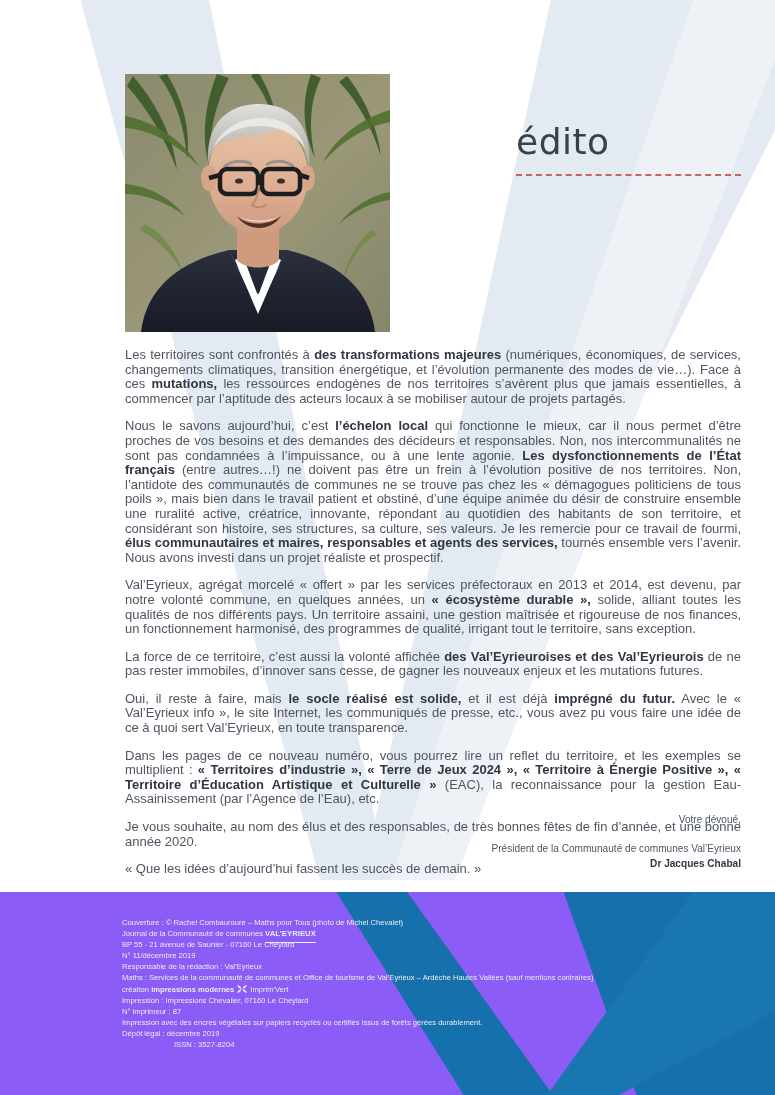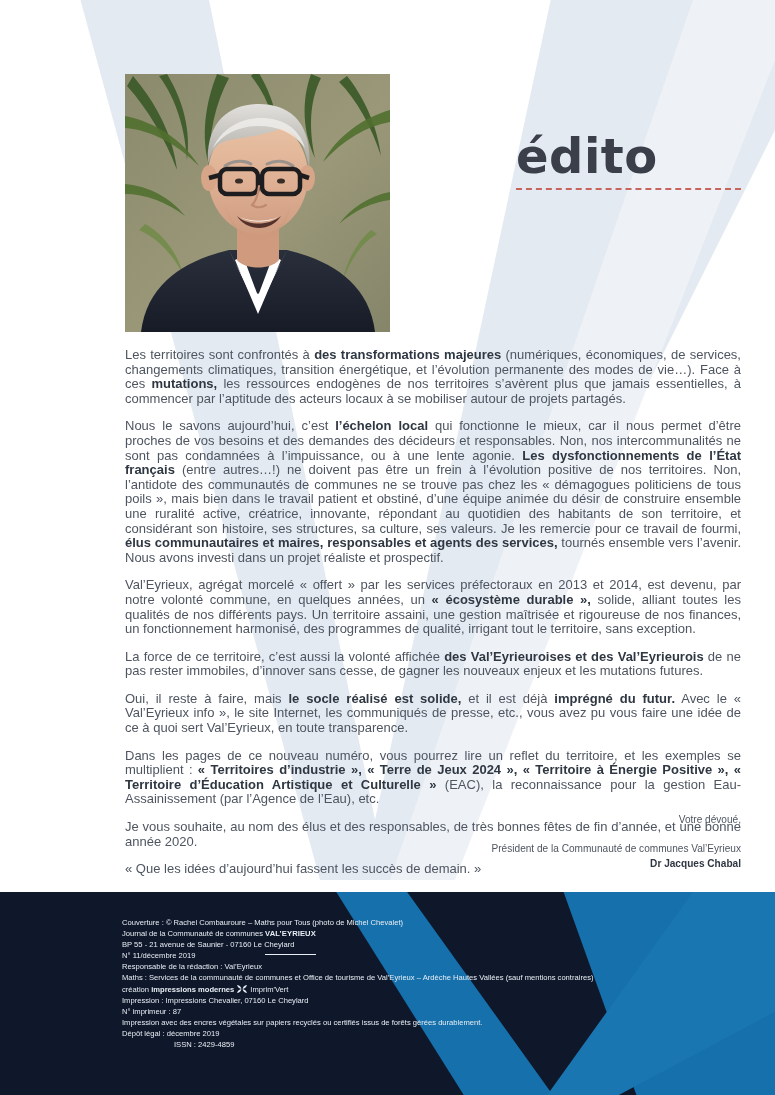--- a/index.html
+++ b/index.html
@@ -42,26 +42,25 @@
   
   #edito-block {
     position: absolute;
     left: 516px;
     top: 116px;
     z-index: 3;
     width: 230px;
   }
   #edito-title {
     font-family: "DejaVu Sans", sans-serif;
-    font-weight: 700;
-    font-size: 48px;
+    font-weight: 400;
+    font-size: 36px;
     line-height: 52px;
     color: #3a3f4a;
     letter-spacing: 0.5px;
-    margin-top: 14px;
   }
   #edito-rule {
     margin-top: 6px;
     width: 225px;
     height: 0;
     border-top: 2px dashed #c8645e;
   }
 
   
   #edito-body {
@@ -96,21 +95,21 @@
   #sig-name { font-weight: bold; color: #2f3742; }
   #sig-role { }
 
   
   #footer {
     position: absolute;
     left: 0;
     top: 892px;
     width: 775px;
     height: 203px;
-    background: #0f172a;
+    background: #8b5cf6;
     z-index: 4;
     overflow: hidden;
   }
   #footer-watermark {
     position: absolute;
     inset: 0;
     pointer-events: none;
   }
   #footer-text {
     position: absolute;
@@ -121,21 +120,21 @@
     font-size: 7.6px;
     line-height: 11.1px;
     white-space: nowrap;
   }
   #footer-text .line { display: block; }
   #footer-text .bold { font-weight: bold; }
   .logo-val {
     font-weight: bold;
     letter-spacing: 0.1px;
     border-bottom: 0.7px solid #e8eef4;
-    padding-bottom: 16px;
+    padding-bottom: 4px;
   }
   .issn-line { padding-left: 52px; }
   .imprimvert-icon {
     display: inline-block;
     vertical-align: -2px;
     width: 12px;
     height: 10px;
     margin: 0 2px;
   }
 </style>
@@ -278,17 +277,17 @@
         <span class="line"><span>création </span><span class="bold">impressions modernes</span><span class="imprimvert-icon"><svg viewBox="0 0 12 10" width="12" height="10" aria-hidden="true">
               <path d="M1 1 C4 1.5 5 3 5.4 5 C3.5 4.6 1.6 3.4 1 1 Z" fill="#e8eef4"></path>
               <path d="M11 1 C8 1.5 7 3 6.6 5 C8.5 4.6 10.4 3.4 11 1 Z" fill="#e8eef4"></path>
               <path d="M1 9 C4 8.5 5 7 5.4 5 C3.5 5.4 1.6 6.6 1 9 Z" fill="#e8eef4"></path>
               <path d="M11 9 C8 8.5 7 7 6.6 5 C8.5 5.4 10.4 6.6 11 9 Z" fill="#e8eef4"></path>
             </svg></span><span>Imprim'Vert</span></span>
         <span class="line">Impression : Impressions Chevalier, 07160 Le Cheylard</span>
         <span class="line">N° imprimeur : 87</span>
         <span class="line">Impression avec des encres végétales sur papiers recyclés ou certifiés issus de forêts gérées durablement.</span>
         <span class="line">Dépôt légal : décembre 2019</span>
-        <span class="line issn-line">ISSN : 2429-4859</span>
+        <span class="line issn-line">ISSN : 3527-8204</span>
       </div>
   </div>
 
 </div>
 
 </body></html>

